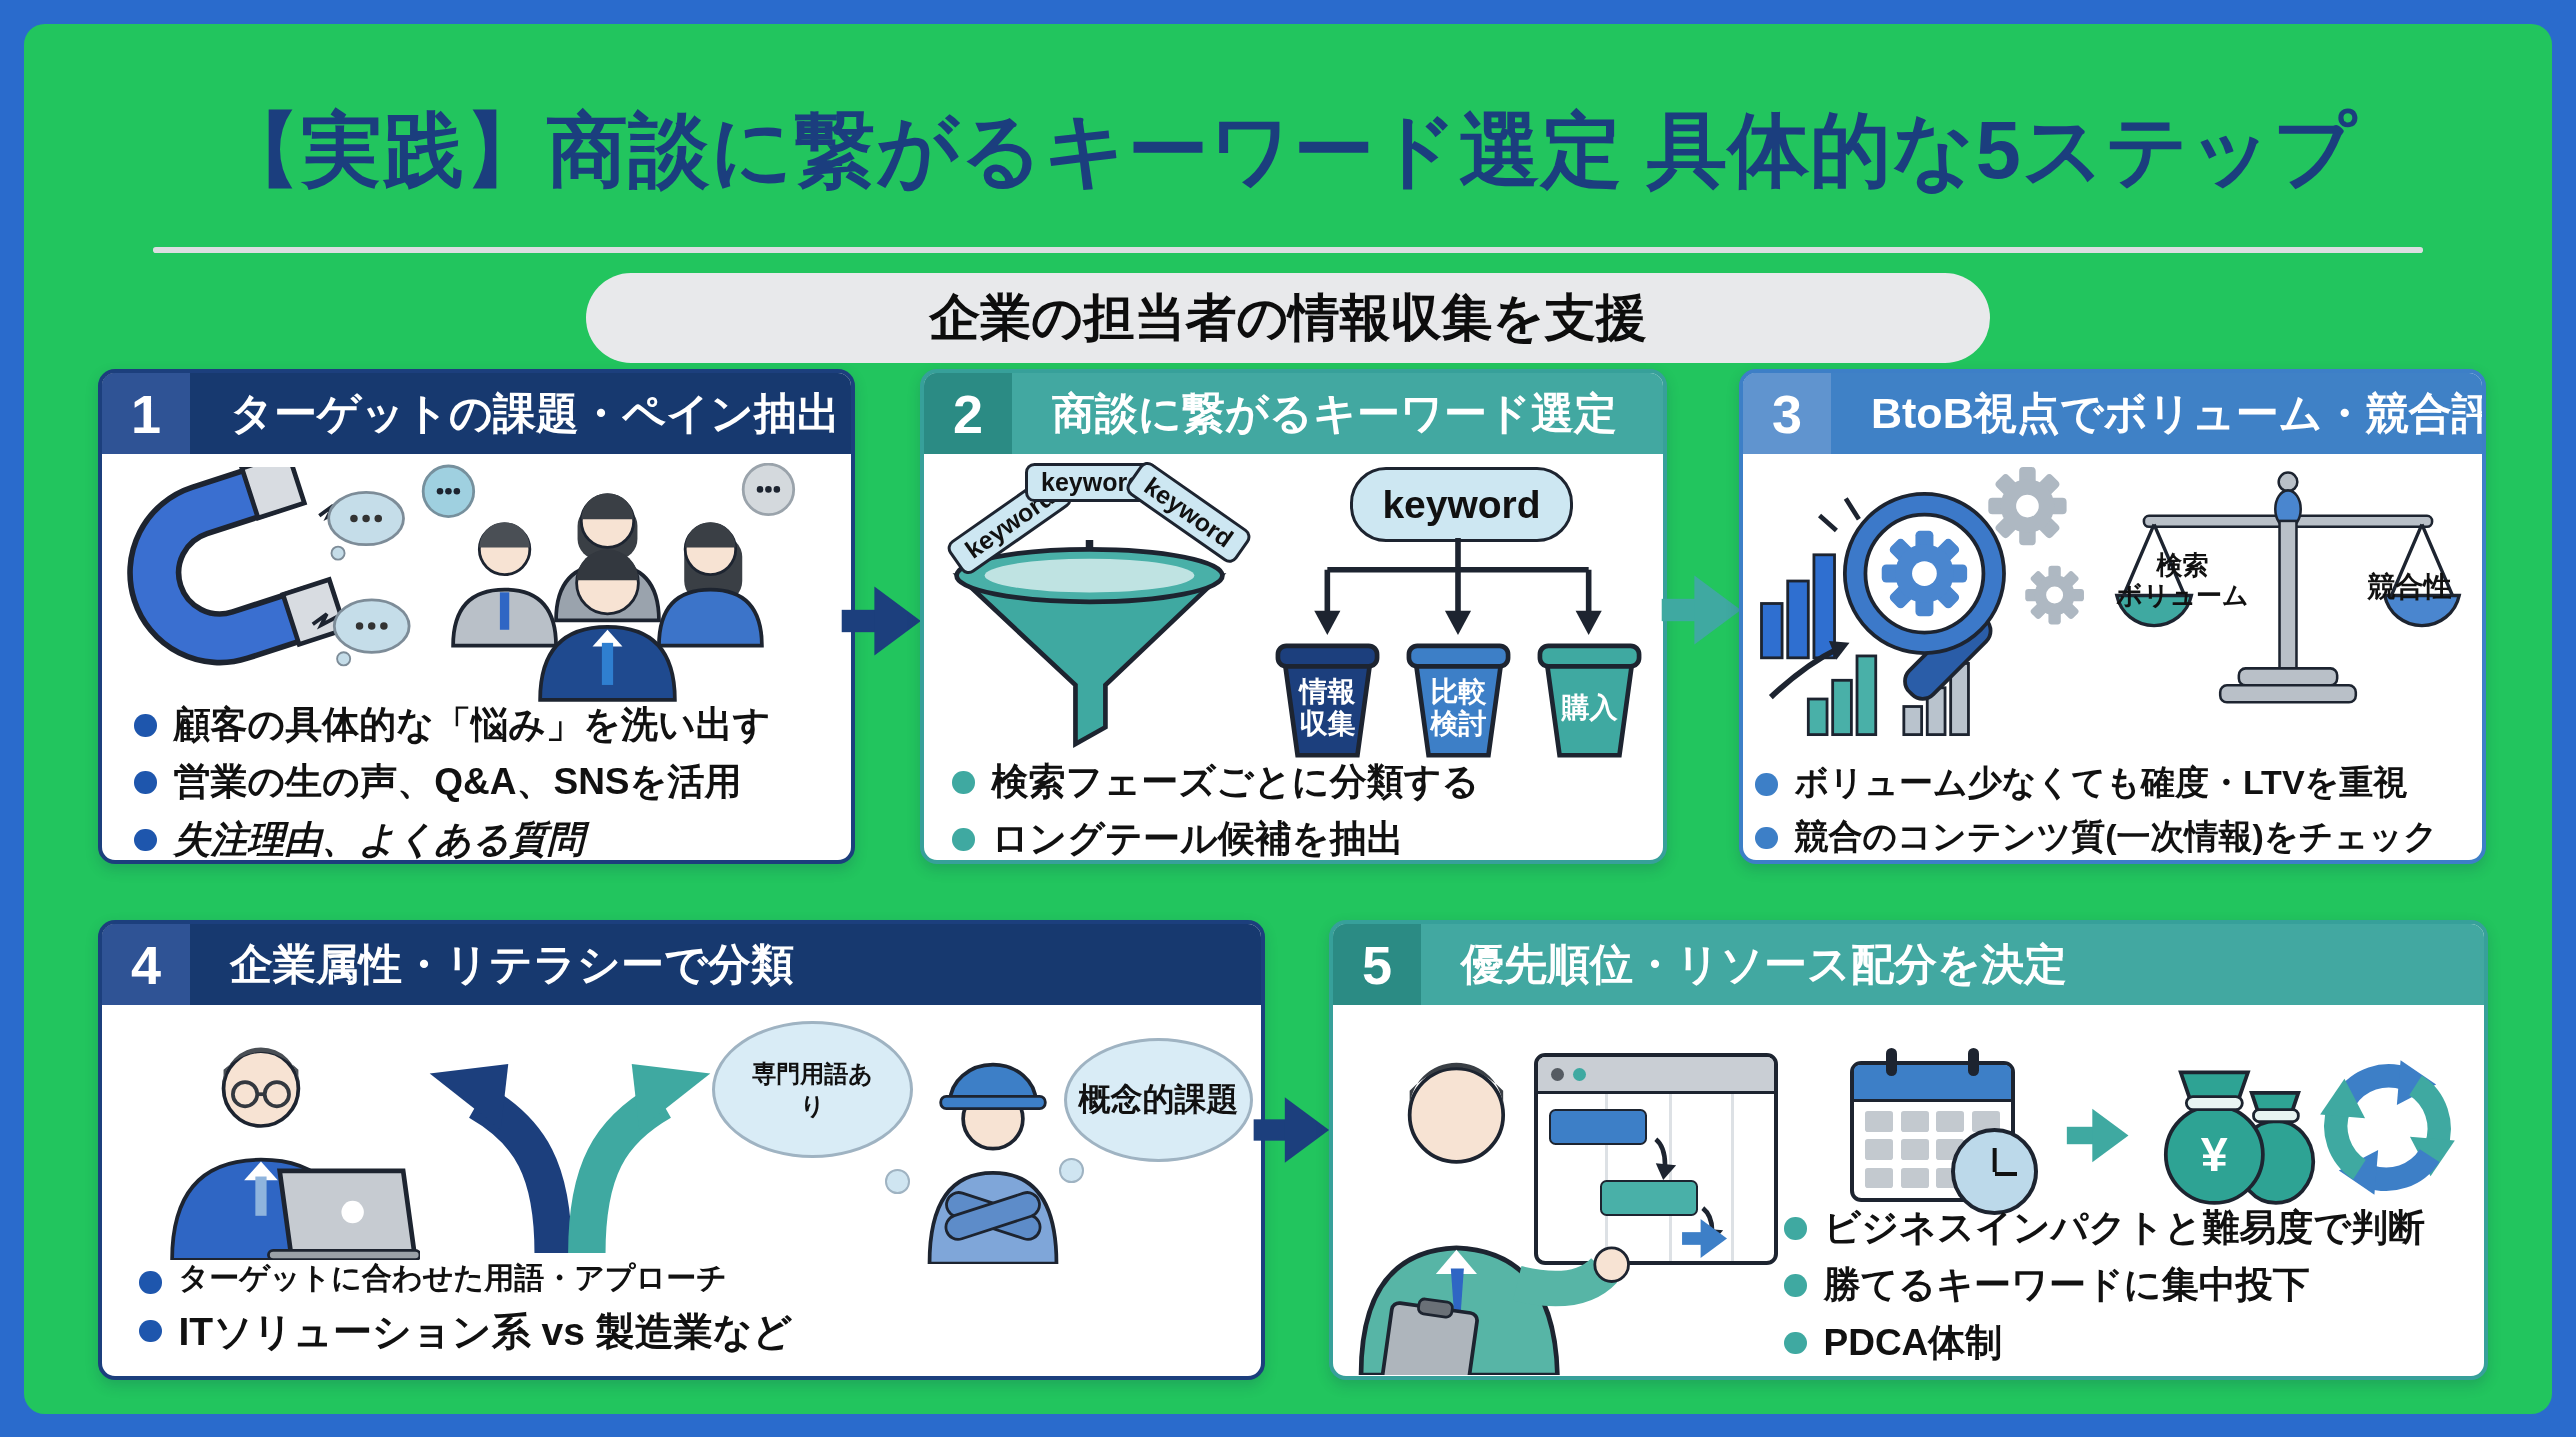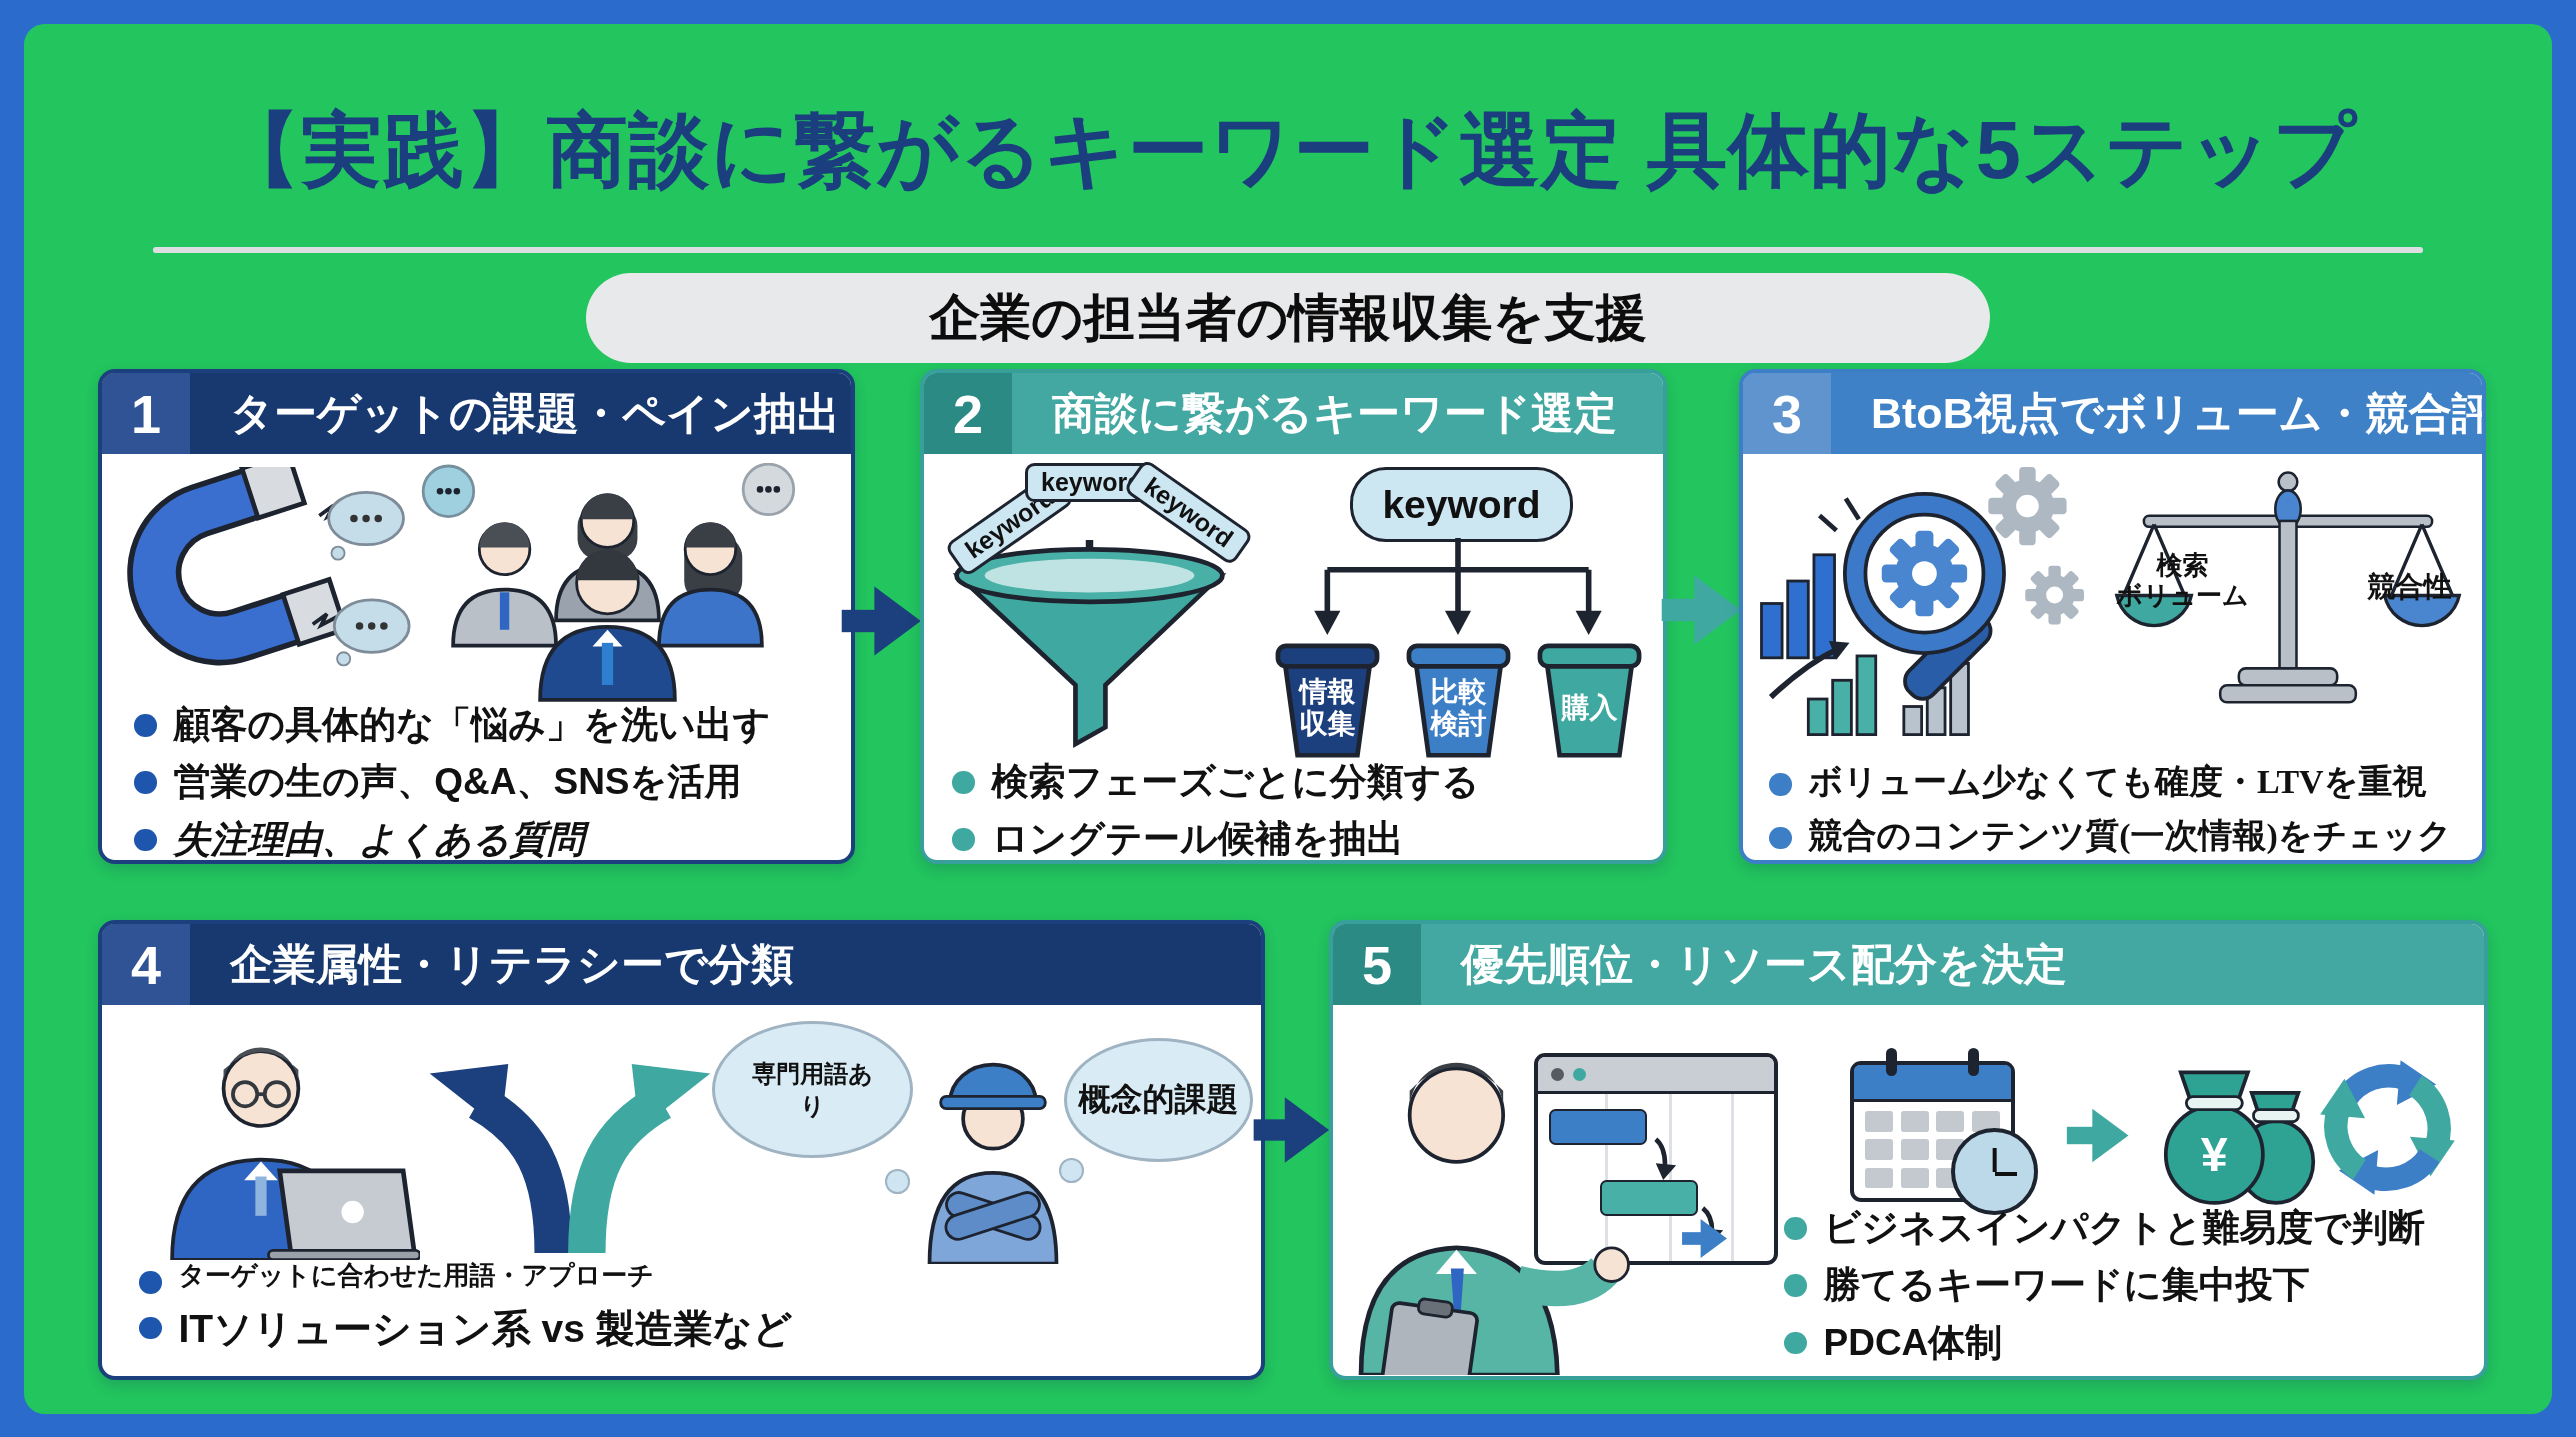--- a/index.html
+++ b/index.html
@@ -310,21 +310,21 @@
       <path d="M 52,66 L 16,150 M 52,66 L 88,150" stroke="#1d2430" stroke-width="4"></path>
       <path d="M 368,66 L 332,150 M 368,66 L 404,150" stroke="#1d2430" stroke-width="4"></path>
       <path d="M 8,150 A 45,45 0 0 0 96,150 Z" fill="#3fa9a1" stroke="#1d2430" stroke-width="4"></path>
       <path d="M 324,150 A 45,45 0 0 0 412,150 Z" fill="#4a86cf" stroke="#1d2430" stroke-width="4"></path>
     </svg>
     <div class="scale-label" style="left:360px;top:178px;width:159px;font-size:26px;">
       <div>検索</div>
       <div>ボリューム</div>
     </div>
     <div class="scale-label" style="left:601px;top:198px;width:131px;font-size:28px;">競合性</div>
-    <div class="bullets" style="left:26px;top:388px;right:11.2px;font-family:Liberation Serif, serif;">
+    <div class="bullets" style="left:12px;top:388px;right:11.2px;">
       <div class="b-row">
           <span class="dot dot-blue"></span>
           <span class="b-text" style="font-size:34px;">ボリューム少なくても確度・LTVを重視</span>
         </div>
       <div class="b-row">
           <span class="dot dot-blue"></span>
           <span class="b-text" style="font-size:34px;">競合のコンテンツ質(一次情報)をチェック</span>
         </div>
     </div>
   </div>
@@ -370,21 +370,21 @@
         <rect x="-52" y="-14" width="104" height="26" rx="13" transform="rotate(-18)" fill="#5d8cc9" stroke="#1d2430" stroke-width="3"></rect>
       </g>
     </svg>
     <div class="thought-bubble" style="left:962px;top:114px;width:183px;height:118px;font-size:32px;">
       <span style="width:173px;">概念的課題</span>
     </div>
     <span class="tb-dot" style="left:957px;top:234px;width:20.6px;height:20.6px;border:2.8px solid #9fb3c2;"></span>
     <div class="bullets" style="left:37px;top:335px;right:19px;">
       <div class="b-row">
           <span class="dot dot-navy"></span>
-          <span class="b-text" style="font-size:26px;">ターゲットに合わせた用語・アプローチ</span>
+          <span class="b-text" style="font-size:30px;">ターゲットに合わせた用語・アプローチ</span>
         </div>
       <div class="b-row">
           <span class="dot dot-navy"></span>
           <span class="b-text" style="font-size:39px;">ITソリューション系 vs 製造業など</span>
         </div>
     </div>
   </div>
 
   <svg class="flow-arrow" style="left:1228px;top:1061px;" width="82" height="90" viewBox="0 0 88 96">
       <use href="#arrow-right" fill="#1c3f7d" width="88" height="96"></use>

